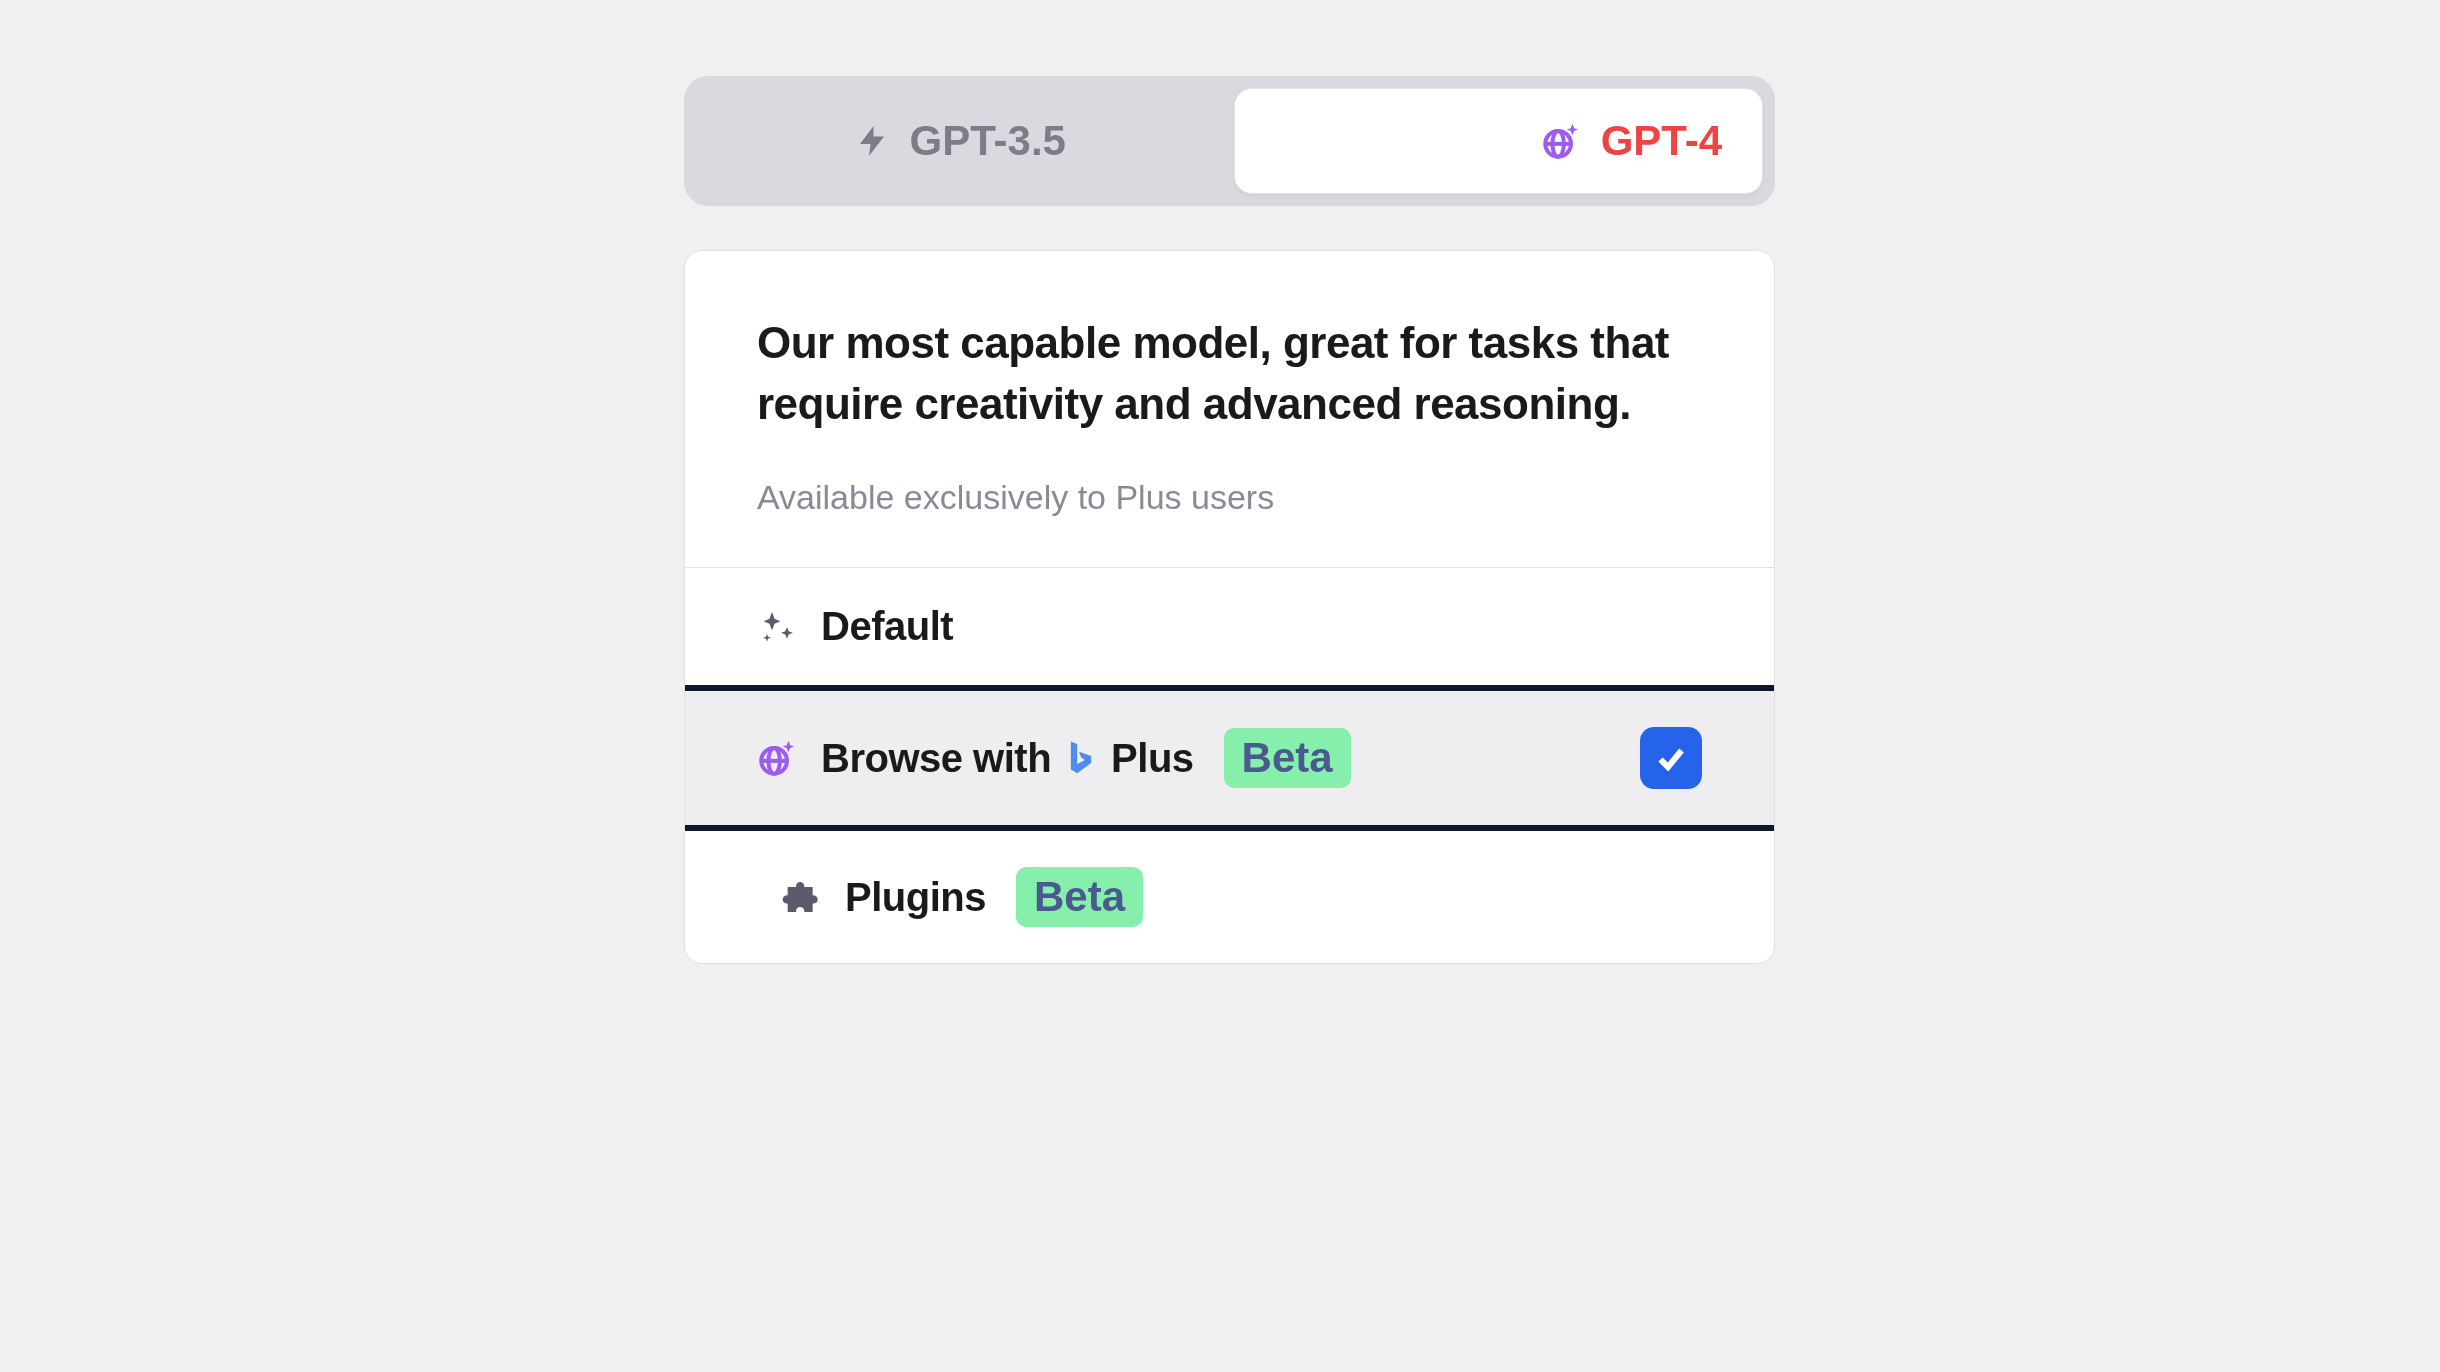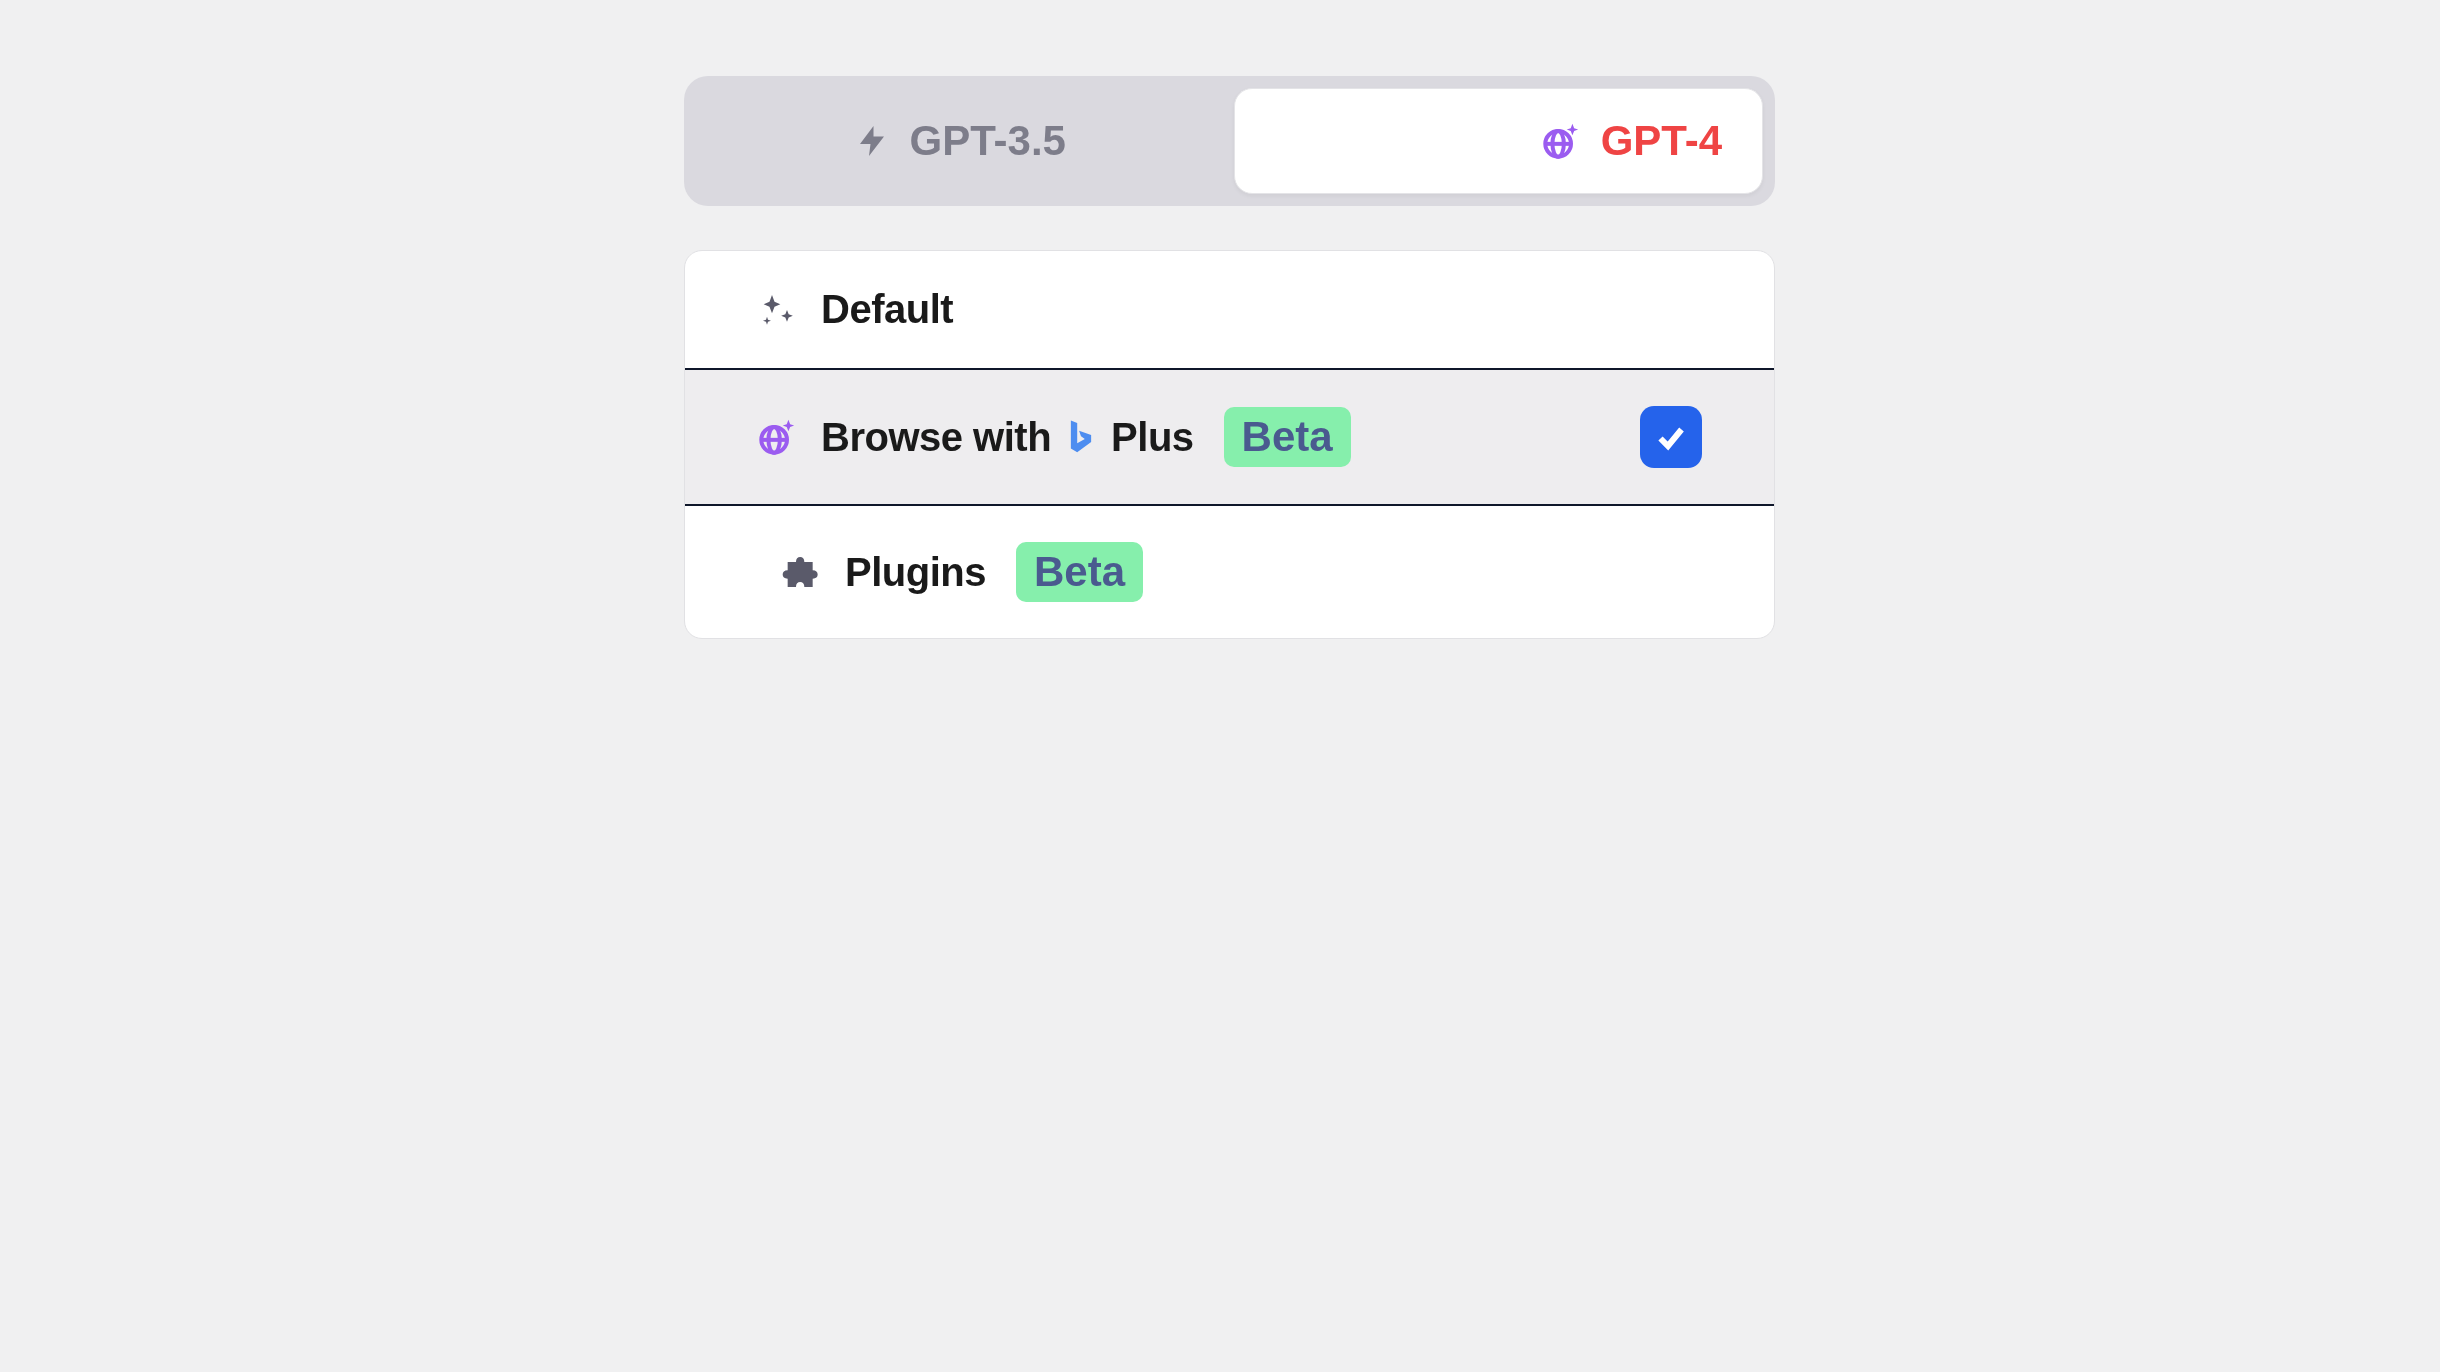--- a/index.html
+++ b/index.html
@@ -81,21 +81,21 @@
       font-size: 34px;
       color: #8a8a97;
       margin-top: 44px;
       font-weight: 500;
     }
     .option-row {
       display: flex;
       align-items: center;
       gap: 24px;
       padding: 36px 72px;
-      border-bottom: 2px solid #0f172a;
+      border-bottom: 6px solid #0f172a;
       cursor: pointer;
     }
     .option-row:last-child {
       border-bottom: none;
       margin-left: 24px;
     }
     .option-row.selected {
       background: #eeedef;
     }
     .option-label {
@@ -173,20 +173,24 @@
         </g>
         <g fill="#9b5cf0">
           <path d="M22 2 L23.2 5 L26 6 L23.2 7 L22 10 L20.8 7 L18 6 L20.8 5 Z"></path>
         </g>
       </svg>
       <span>GPT-4</span>
     </div>
   </div>
 
   <div class="dropdown-card">
+    <div class="description-section">
+      <div class="description-text">Our most capable model, great for tasks that require creativity and advanced reasoning.</div>
+      <div class="availability-text">Available exclusively to Plus users</div>
+    </div>
 
     <div class="option-row">
       <svg class="option-icon sparkles-icon" viewBox="0 0 24 24">
         <path d="M9 3 L10.5 7 L14 8.5 L10.5 10 L9 14 L7.5 10 L4 8.5 L7.5 7 Z"></path>
         <path d="M18 12 L19 14.5 L21.5 15.5 L19 16.5 L18 19 L17 16.5 L14.5 15.5 L17 14.5 Z"></path>
         <path d="M6 16 L6.6 17.8 L8.4 18.4 L6.6 19 L6 20.8 L5.4 19 L3.6 18.4 L5.4 17.8 Z"></path>
       </svg>
       <span class="option-label">Default</span>
     </div>
 

